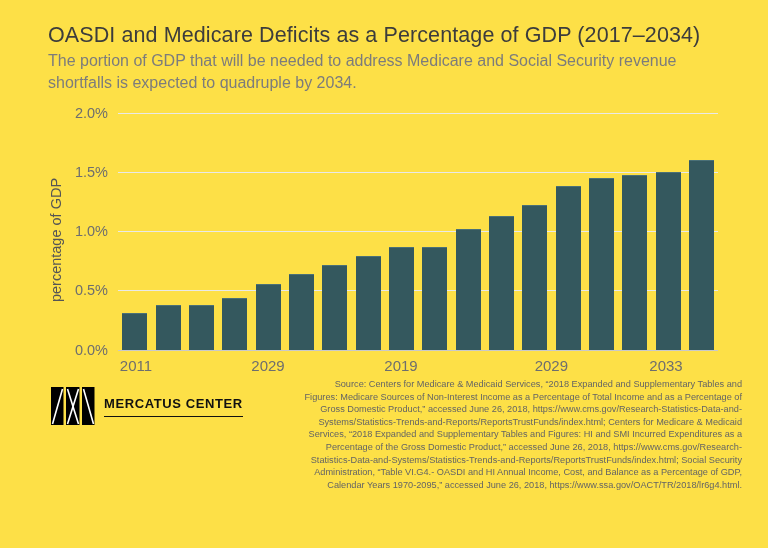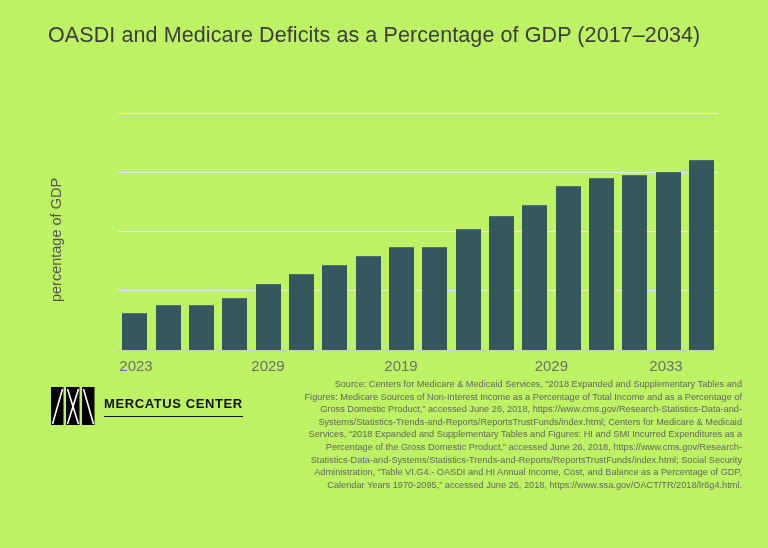--- a/index.html
+++ b/index.html
@@ -13,21 +13,21 @@
     font-family: "Liberation Sans", sans-serif;
     overflow: hidden;
     position: relative;
   }
 
   #figure {
     position: absolute;
     left: 0; top: 0;
     width: 768px;
     height: 548px;
-    background: #bef264;
+    background: #fde047;
   }
 
   
   #header {
     position: absolute;
     left: 48px;
     top: 22px;
     width: 690px;
   }
   #chart-title {
@@ -177,26 +177,34 @@
     margin: 0;
   }
 </style>
 </head>
 <body>
 
 <div id="figure">
 
   <div id="header">
     <div id="chart-title">OASDI and Medicare Deficits as a Percentage of GDP (2017–2034)</div>
+    <div id="chart-subtitle">The portion of GDP that will be needed to address Medicare and Social Security revenue shortfalls is expected to quadruple by 2034.</div>
   </div>
 
   <div id="plot-wrap">
 
     <div id="y-axis-title">percentage of GDP</div>
 
+    <div id="ytick-col">
+      <div class="ytick-label" style="top:106px;">2.0%</div>
+      <div class="ytick-label" style="top:165px;">1.5%</div>
+      <div class="ytick-label" style="top:224px;">1.0%</div>
+      <div class="ytick-label" style="top:283px;">0.5%</div>
+      <div class="ytick-label" style="top:343px;">0.0%</div>
+    </div>
 
     <div id="plot-area">
       <div class="gridline" style="top:0px;"></div>
       <div class="gridline" style="top:59px;"></div>
       <div class="gridline" style="top:118px;"></div>
       <div class="gridline" style="top:177px;"></div>
       <div id="bars">
           <div class="bar" title="2017: 0.31%" style="height: 36.735px; left: 4.16667px; width: 25px; background: rgb(52, 88, 94);"></div>
           <div class="bar" title="2018: 0.38%" style="height: 45.03px; left: 37.5px; width: 25px; background: rgb(52, 88, 94);"></div>
           <div class="bar" title="2019: 0.38%" style="height: 45.03px; left: 70.8333px; width: 25px; background: rgb(52, 88, 94);"></div>
@@ -214,21 +222,21 @@
           <div class="bar" title="2031: 1.45%" style="height: 171.825px; left: 470.833px; width: 25px; background: rgb(52, 88, 94);"></div>
           <div class="bar" title="2032: 1.48%" style="height: 175.38px; left: 504.167px; width: 25px; background: rgb(52, 88, 94);"></div>
           <div class="bar" title="2033: 1.50%" style="height: 177.75px; left: 537.5px; width: 25px; background: rgb(52, 88, 94);"></div>
           <div class="bar" title="2034: 1.60%" style="height: 189.6px; left: 570.833px; width: 25px; background: rgb(52, 88, 94);"></div>
         </div>
     </div>
 
     <div id="axis-baseline"></div>
 
     <div id="xtick-col">
-      <div class="xtick-label" style="left:101px;">2023</div>
+      <div class="xtick-label" style="left:101px;">2011</div>
       <div class="xtick-label" style="left:233px;">2029</div>
       <div class="xtick-label" style="left:366px;">2019</div>
       <div class="xtick-label" style="left:498px;text-align:right;">2029</div>
       <div class="xtick-label" style="left:631px;">2033</div>
     </div>
 
   </div>
 
   <div id="logo-block">
     <svg id="logo-mark" viewBox="0 0 44 44">

